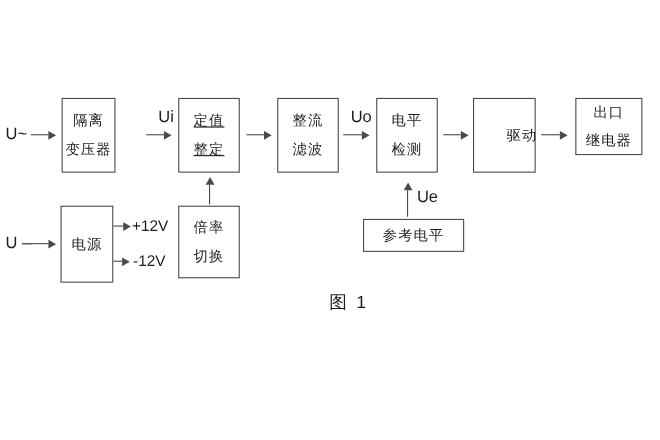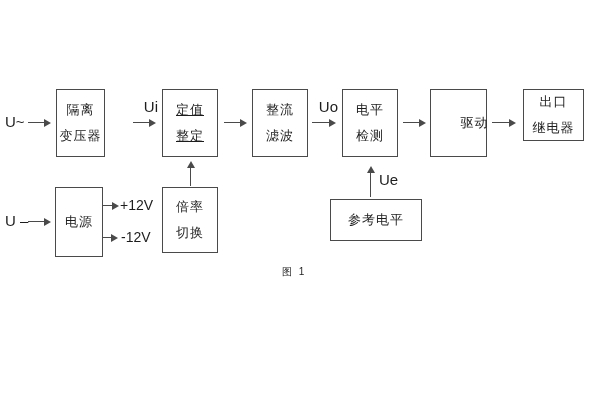--- a/index.html
+++ b/index.html
@@ -72,21 +72,22 @@
     font-size:15px;
     color:var(--text);
     white-space:nowrap;
     line-height:1.1;
   }
   .lbl.small{font-size:14px;}
   .lbl.center{text-align:right;}
   .caption{
     position:absolute;
     left:282px;top:265px;width:70px;
-    font-size:10px;
+    text-align:center;
+    font-size:16px;
     letter-spacing:2px;
     color:var(--text);
   }
 </style>
 </head>
 <body>
 
 <div class="canvas">
 
   <div class="blk" style="left:56px;top:89px;width:49px;height:68px;">
@@ -120,21 +121,21 @@
 
   <div class="blk" style="left:162px;top:187px;width:56px;height:66px;">
     <span>倍率</span>
     <span>切换</span>
   </div>
 
   <div class="blk" style="left:55px;top:187px;width:48px;height:70px;">
     <span>电源</span>
   </div>
 
-  <div class="blk" style="left:330px;top:199px;width:92px;height:42px;">
+  <div class="blk" style="left:330px;top:199px;width:92px;height:30px;">
     <span>参考电平</span>
   </div>
 
   <div class="ha" style="left:28px;top:118px;width:23px;">
     <div class="shaft"></div>
     <div class="head"></div>
   </div>
   <div class="ha" style="left:133px;top:118px;width:23px;">
     <div class="shaft"></div>
     <div class="head"></div>

